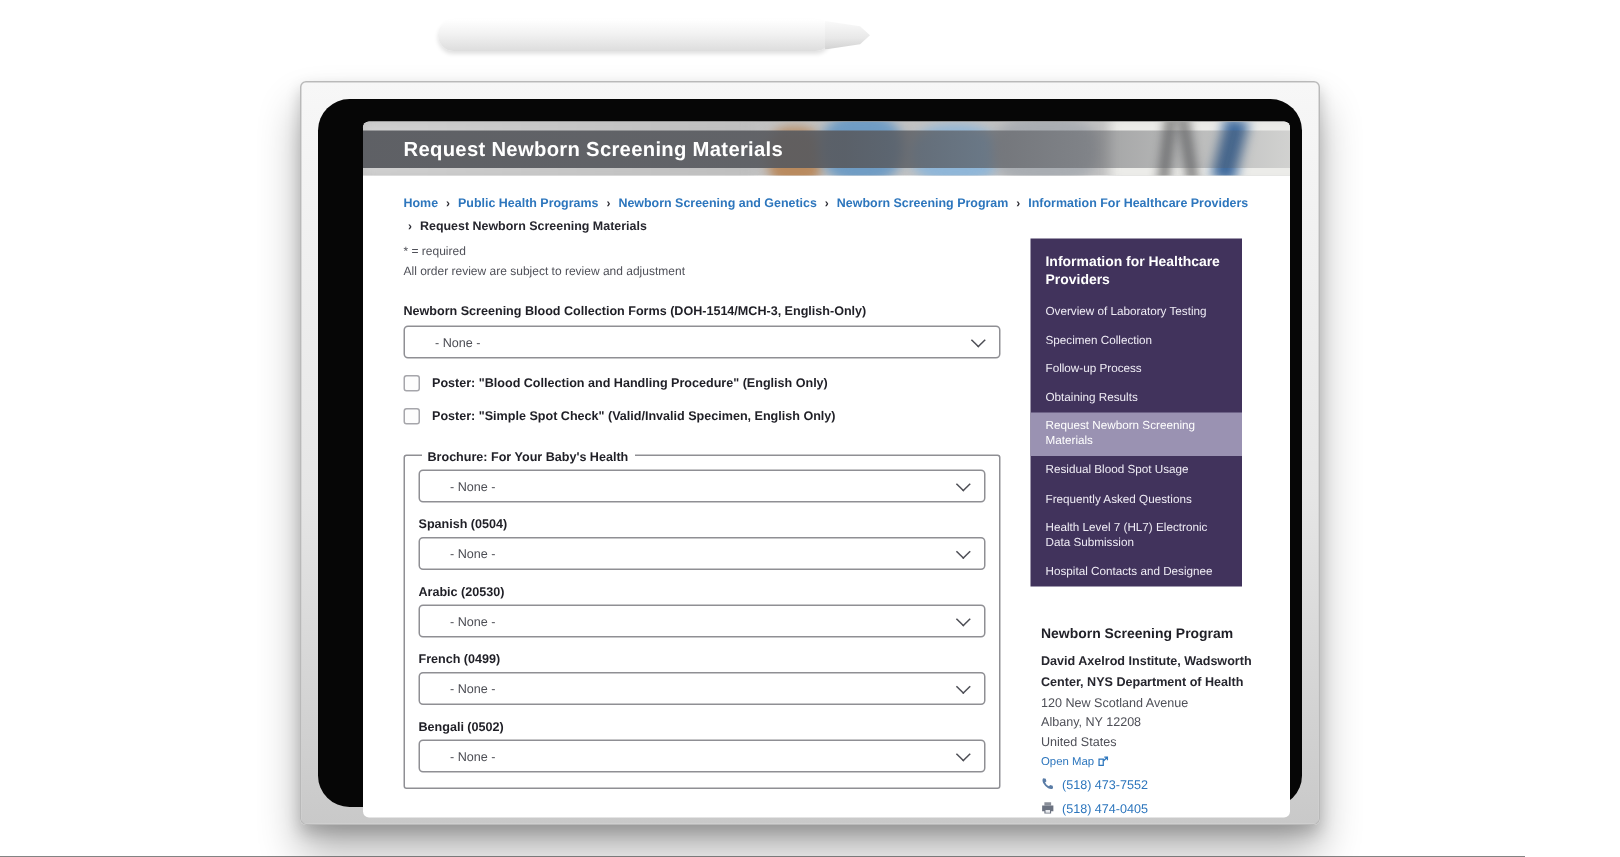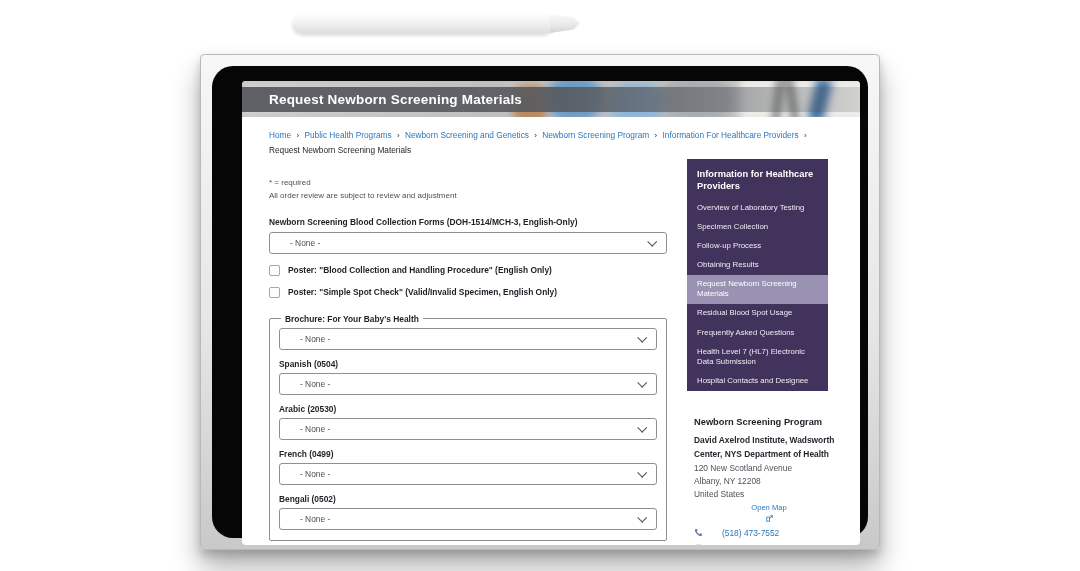--- a/index.html
+++ b/index.html
@@ -44,26 +44,26 @@
   .b-coat{left:498px;top:-4px;width:130px;height:46px;background:#ecece9;filter:blur(2px);}
   .b-tie{left:570px;top:-2px;width:16px;height:42px;background:#3e6a9d;transform:rotate(14deg);filter:blur(1px);}
   .b-steth1{left:534px;top:-4px;width:4px;height:46px;background:#1d1d1f;transform:rotate(7deg);filter:blur(.5px);}
   .b-steth2{left:548px;top:-4px;width:4px;height:46px;background:#1d1d1f;transform:rotate(-9deg);filter:blur(.5px);}
   .hero .band{
     position:absolute;left:0;top:6px;width:618px;height:25px;display:flex;align-items:center;
     background:linear-gradient(90deg,rgba(88,90,95,.95) 0%,rgba(88,90,95,.90) 52%,rgba(88,90,95,.45) 82%,rgba(88,90,95,.18) 100%);
   }
   .hero .band h1{margin:0 0 0 27px;font-size:13.5px;letter-spacing:.2px;color:#ffffff;font-weight:bold;}
   
-  .crumbs{position:absolute;left:27px;top:47px;width:566px;line-height:1.75;font-size:8.3px;font-weight:normal;}
+  .crumbs{position:absolute;left:27px;top:47px;width:566px;line-height:1.75;font-size:8.3px;font-weight:bold;}
   .crumbs a{color:#2d76bd;text-decoration:none;}
   .crumbs .sep{color:#2b2b33;margin:0 3px;font-size:8px;}
   .crumbs .current{color:#26262e;}
   
-  .main{position:absolute;left:27px;top:96px;width:398px;}
+  .main{position:absolute;left:27px;top:81px;width:398px;}
   .note{font-size:8px;color:#4f5058;line-height:1.6;}
   .fld-label{font-size:8.4px;font-weight:bold;color:#1f1f26;margin:14px 0 5px 0;}
   .select{
     position:relative;height:20px;border:1px solid #8f8f94;border-radius:3px;background:#fff;
     display:flex;align-items:center;padding-left:20px;color:#4d4e55;font-size:8.4px;cursor:pointer;
   }
   .select .chev{
     position:absolute;right:11px;top:6px;width:6px;height:6px;
     border-right:1.4px solid #4d4e55;border-bottom:1.4px solid #4d4e55;transform:rotate(45deg) translateY(-1px);
   }
@@ -80,22 +80,22 @@
   .sidebar .sb-title{font-size:9.3px;font-weight:bold;line-height:1.3;padding:9px 10px 6px 10px;color:#ffffff;}
   .sb-item{font-size:7.8px;line-height:1.3;padding:4.5px 10px;cursor:pointer;}
   .sb-item.active{background:#9a92b2;color:#ffffff;}
   .sb-item.highlight{background:#6f6390;color:#f2eff8;}
   
   .contact{position:absolute;left:452px;top:336px;width:150px;}
   .contact .c-title{font-size:9.3px;font-weight:bold;color:#1f1f26;margin-bottom:7px;}
   .contact .c-org{font-size:8.4px;font-weight:bold;color:#26262e;line-height:1.65;}
   .contact .c-addr{font-size:8.4px;color:#4f5058;line-height:1.55;}
   .contact a{color:#2d76bd;text-decoration:none;}
-  .c-map{font-size:7.6px;margin-top:2px;display:flex;align-items:center;gap:3px;flex-direction:column;}
-  .c-line{display:flex;align-items:center;gap:19px;margin-top:6px;font-size:8.4px;}
+  .c-map{font-size:7.6px;margin-top:2px;display:flex;align-items:center;gap:3px;}
+  .c-line{display:flex;align-items:center;gap:5px;margin-top:6px;font-size:8.4px;}
   .icon-svg{display:inline-block;vertical-align:middle;}
 </style>
 </head>
 <body>
 
 <div class="stylus">
   <div class="body"></div>
   <div class="tip"></div>
 </div>
 

